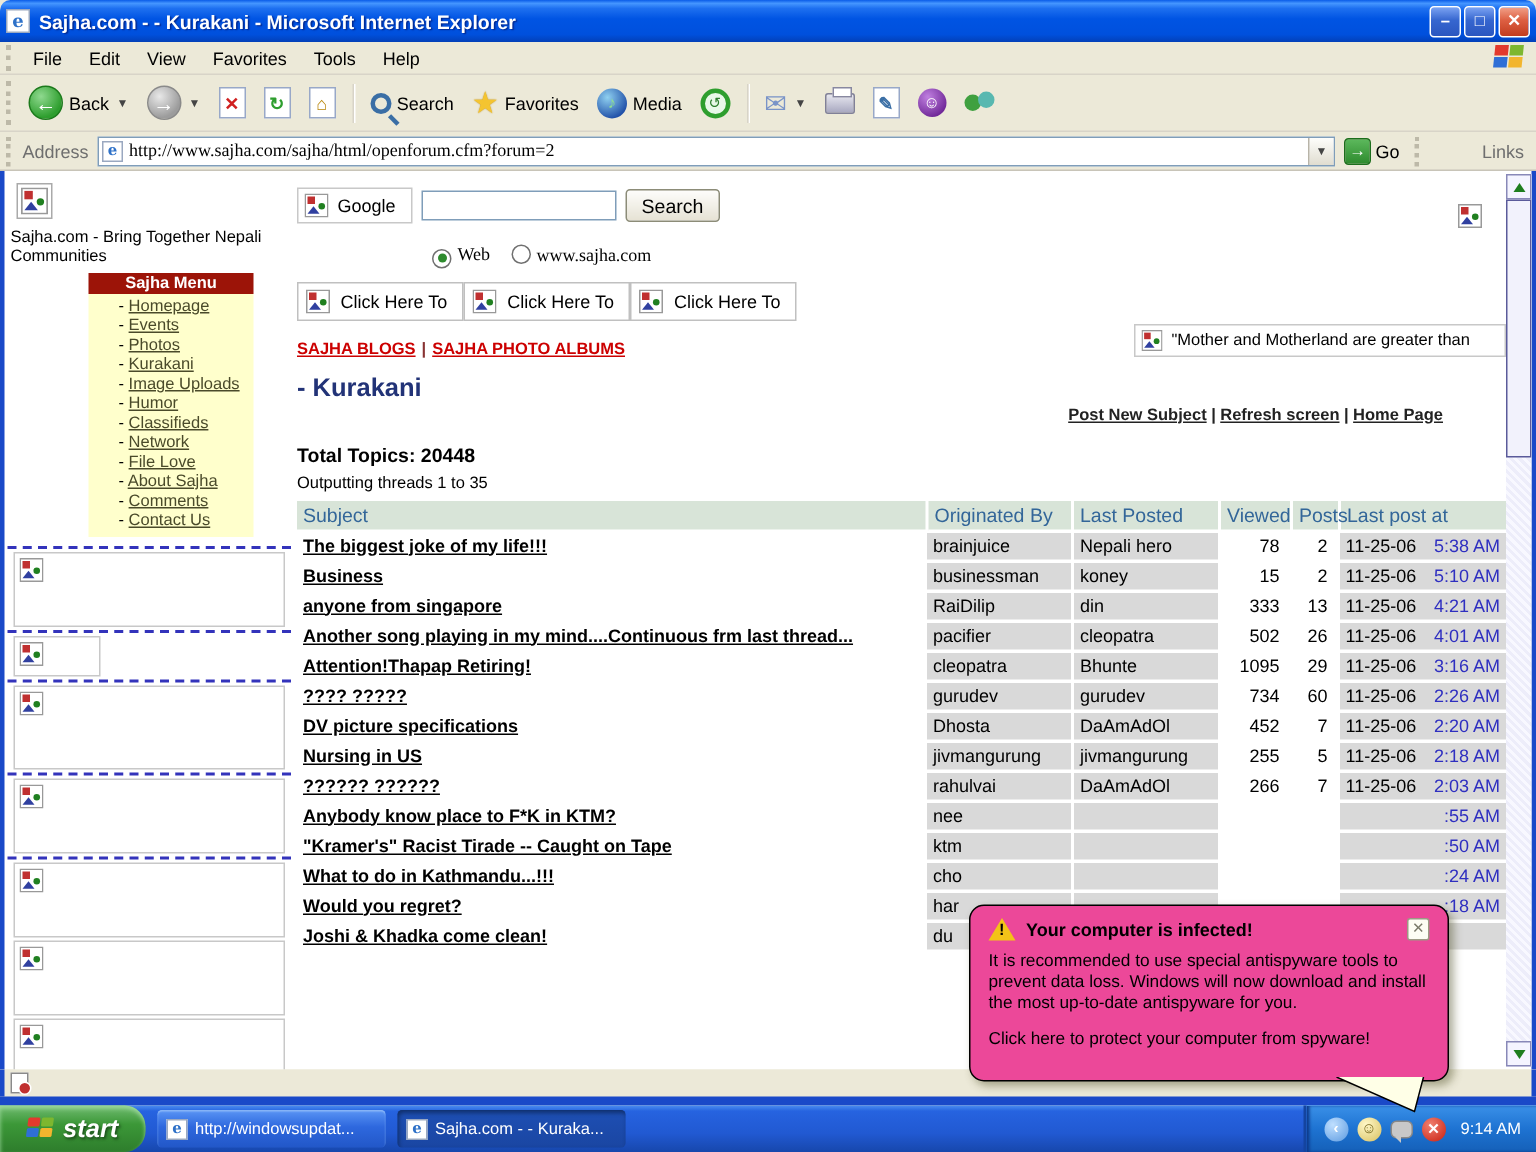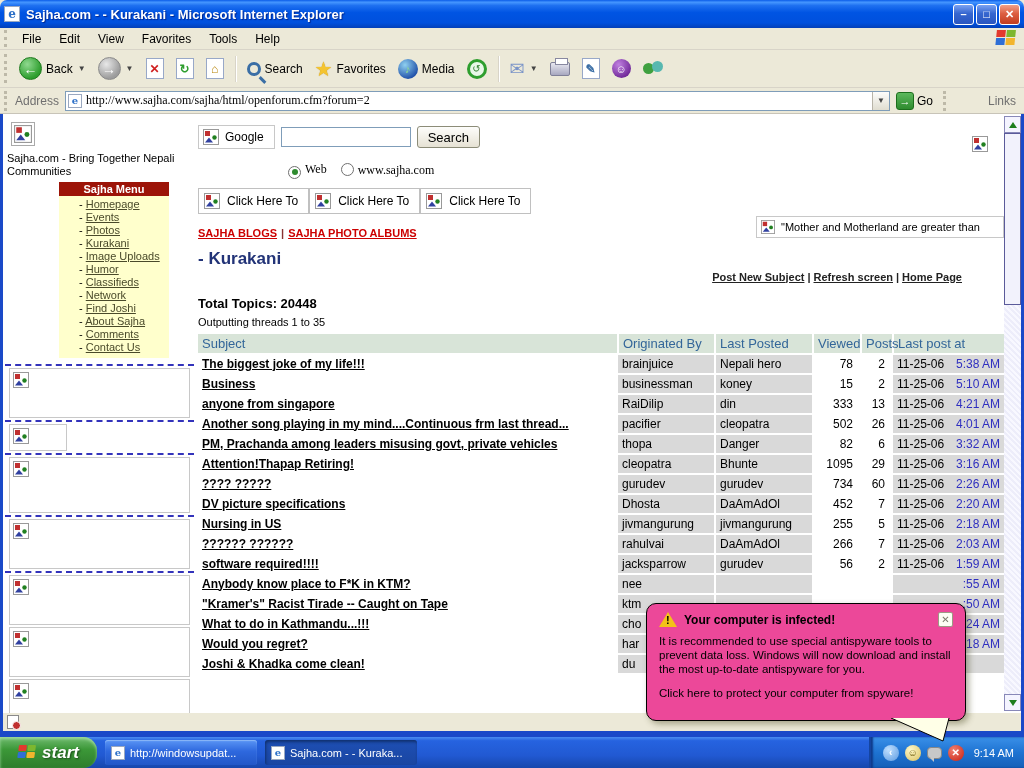--- a/index.html
+++ b/index.html
@@ -324,21 +324,21 @@
       <ul>
 
       <li>- <span>Homepage</span></li>
           <li>- <span>Events</span></li>
           <li>- <span>Photos</span></li>
           <li>- <span>Kurakani</span></li>
           <li>- <span>Image Uploads</span></li>
           <li>- <span>Humor</span></li>
           <li>- <span>Classifieds</span></li>
           <li>- <span>Network</span></li>
-          <li>- <span>Find Joshi</span></li>
+          <li>- <span>File Love</span></li>
           <li>- <span>About Sajha</span></li>
           <li>- <span>Comments</span></li>
           <li>- <span>Contact Us</span></li>
         </ul>
     </div>
 
     <div class="dashed" style="margin-top:6px;"></div>
     <div class="adbox" style="height:50px;">
       <svg viewBox="0 0 16 16" width="16" height="16">
           <rect x="0.5" y="0.5" width="15" height="15" fill="#fff" stroke="#999"></rect>
@@ -560,33 +560,20 @@
             <td class="v">502</td>
             <td class="p">26</td>
             <td class="dt">
               <span class="cellflex">
                 <span>11-25-06</span>
                 <span class="time">4:01 AM</span>
               </span>
             </td>
           </tr>
 
-          <tr>
-            <td class="sub"><span>PM, Prachanda among leaders misusing govt, private vehicles</span></td>
-            <td class="by">thopa</td>
-            <td class="lp">Danger</td>
-            <td class="v">82</td>
-            <td class="p">6</td>
-            <td class="dt">
-              <span class="cellflex">
-                <span>11-25-06</span>
-                <span class="time">3:32 AM</span>
-              </span>
-            </td>
-          </tr>
 
           <tr>
             <td class="sub"><span>Attention!Thapap Retiring!</span></td>
             <td class="by">cleopatra</td>
             <td class="lp">Bhunte</td>
             <td class="v">1095</td>
             <td class="p">29</td>
             <td class="dt">
               <span class="cellflex">
                 <span>11-25-06</span>
@@ -645,33 +632,20 @@
             <td class="v">266</td>
             <td class="p">7</td>
             <td class="dt">
               <span class="cellflex">
                 <span>11-25-06</span>
                 <span class="time">2:03 AM</span>
               </span>
             </td>
           </tr>
 
-          <tr>
-            <td class="sub"><span>software required!!!!</span></td>
-            <td class="by">jacksparrow</td>
-            <td class="lp">gurudev</td>
-            <td class="v">56</td>
-            <td class="p">2</td>
-            <td class="dt">
-              <span class="cellflex">
-                <span>11-25-06</span>
-                <span class="time">1:59 AM</span>
-              </span>
-            </td>
-          </tr>
 
           <tr>
             <td class="sub"><span>Anybody know place to F*K in KTM?</span></td>
             <td class="by">nee</td>
             <td class="lp"></td>
             <td class="v"></td>
             <td class="p"></td>
             <td class="dt">
               <span class="cellflex">
                 <span></span>

